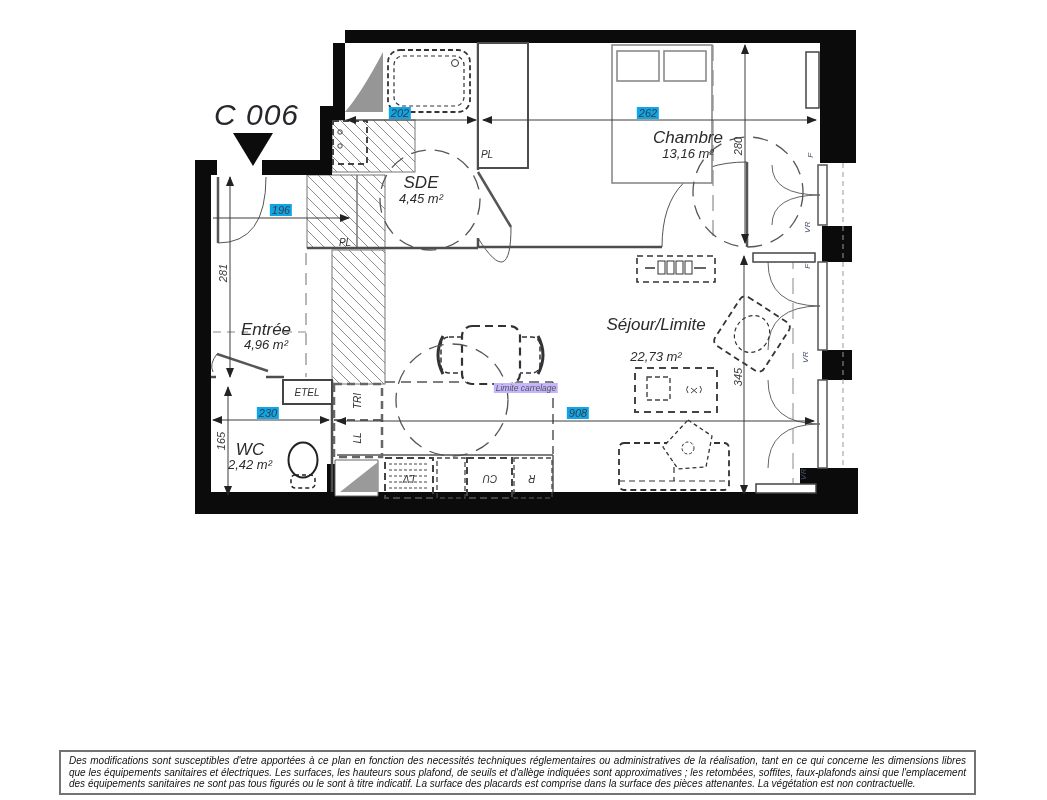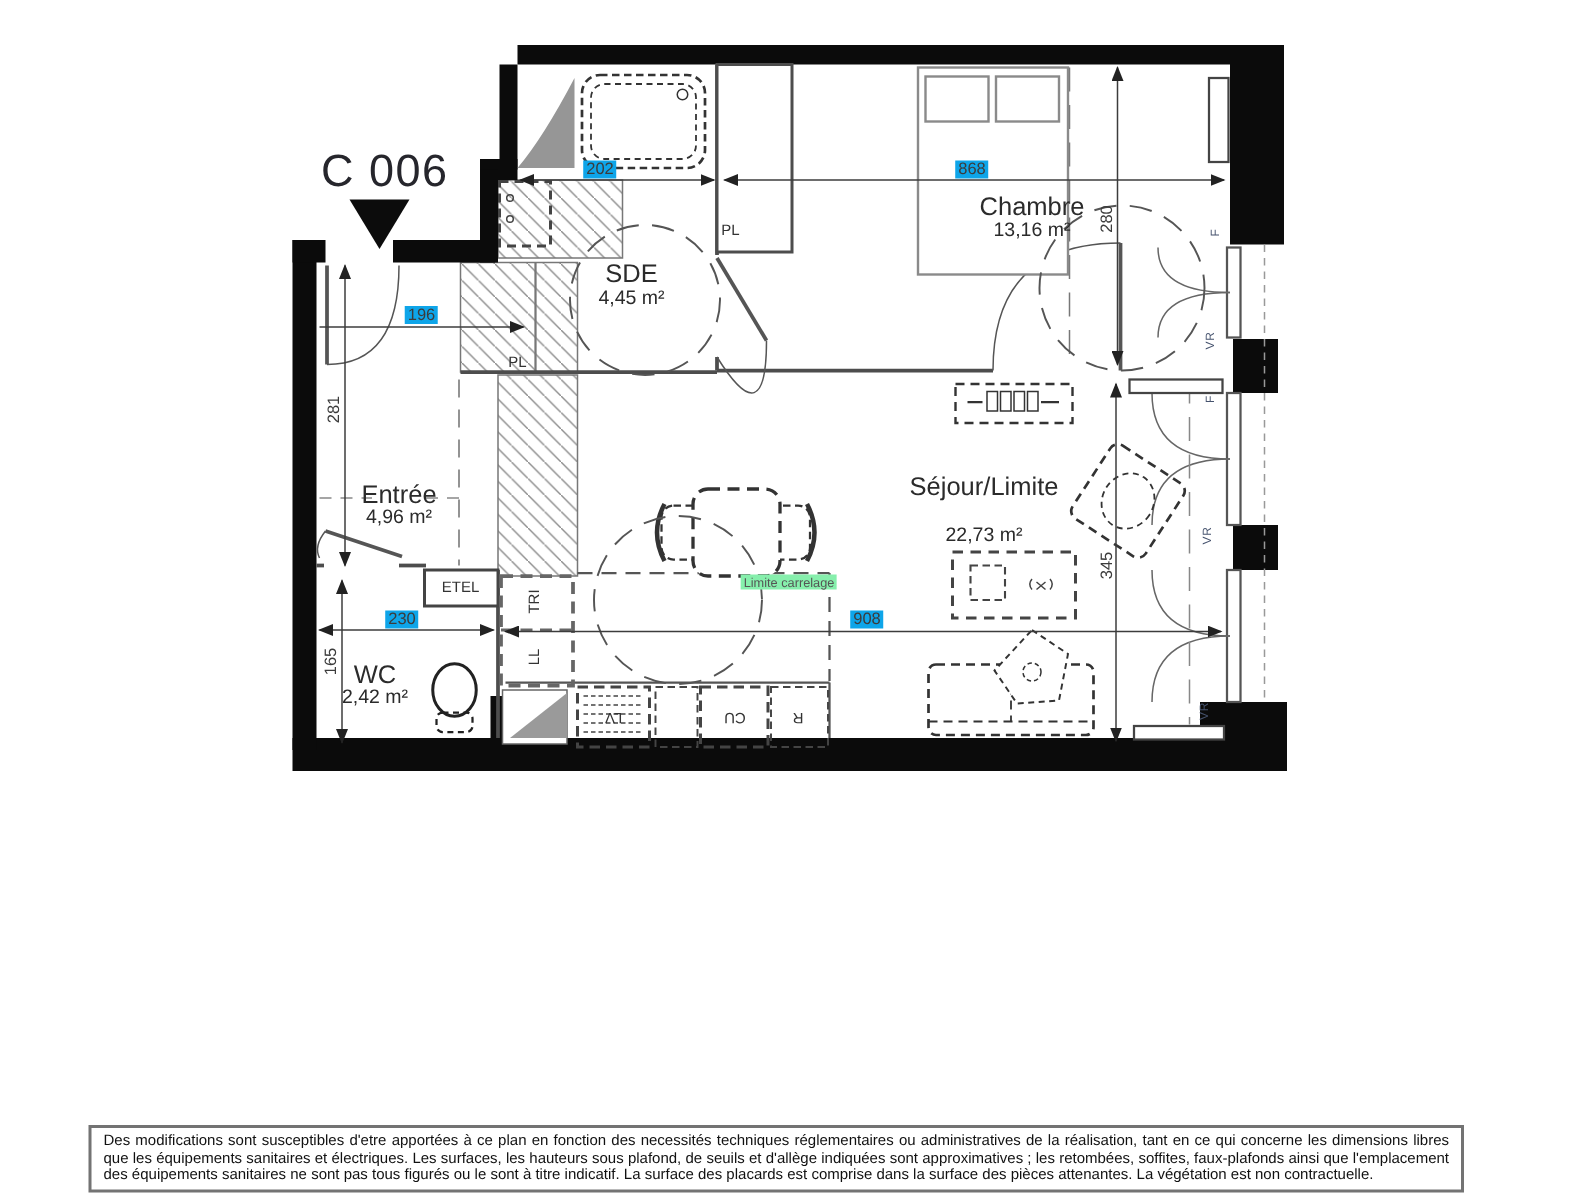--- a/index.html
+++ b/index.html
@@ -1,29 +1,29 @@
 <!DOCTYPE html>
 <html><head>
 <meta charset="utf-8">
 <style>
   html,body{margin:0;padding:0;background:#ffffff;}
   .canvas{position:relative;width:1047px;height:800px;background:#fff;
-          font-family:"Liberation Sans",sans-serif;overflow:hidden;}
+          font-family:"Liberation Sans",sans-serif;overflow:hidden;font-style:italic;}
   svg{position:absolute;left:0;top:0;}
   .lbl{position:absolute;transform:translate(-50%,-50%);white-space:nowrap;
        color:#2b2b2b;text-align:center;}
   .room-name{font-size:17px;text-align:center;}
   .room-area{font-size:13px;}
   .dim{font-size:11px;color:#3c3c3c;background:#0ea5e9;padding:0 2px;}
   .dim-v{font-size:11px;color:#3c3c3c;transform:translate(-50%,-50%) rotate(-90deg);}
   .tag{font-size:10px;color:#333;}
   .tag-v{transform:translate(-50%,-50%) rotate(-90deg);}
   .tag-180{transform:translate(-50%,-50%) rotate(180deg);}
   .win{font-size:8px;color:#46536e;transform:translate(-50%,-50%) rotate(-90deg);letter-spacing:.5px;}
-  .tile{font-size:8.5px;color:#555;background:#86efac;padding:0 2px;}
+  .tile{font-size:8.5px;color:#555;background:#c4b5fd;padding:0 2px;}
   .title{position:absolute;left:214px;top:98px;font-size:30px;color:#26262c;letter-spacing:1px;}
   .tri-icon{position:absolute;left:233px;top:133px;width:0;height:0;
         border-left:20px solid transparent;border-right:20px solid transparent;
         border-top:33px solid #0c0c0c;}
   .disclaimer{position:absolute;left:27px;top:750px;width:917px;box-sizing:border-box;
         border:2px solid #737373;padding:3px 8px;font-size:10px;line-height:11.6px;
         color:#111;text-align:justify;margin-left:32px;}
 </style>
 </head>
 <body>
@@ -216,21 +216,21 @@
   <div class="lbl room-name" style="left:421px;top:183px">SDE</div>
   <div class="lbl room-area" style="left:421px;top:198px">4,45 m²</div>
   <div class="lbl room-name" style="left:266px;top:330px">Entrée</div>
   <div class="lbl room-area" style="left:266px;top:344px">4,96 m²</div>
   <div class="lbl room-name" style="left:250px;top:450px">WC</div>
   <div class="lbl room-area" style="left:250px;top:464px">2,42 m²</div>
   <div class="lbl room-name" style="left:656px;top:325px">Séjour/Limite</div>
   <div class="lbl room-area" style="left:656px;top:356px">22,73 m²</div>
 
   <div class="lbl dim" style="left:400px;top:113px">202</div>
-  <div class="lbl dim" style="left:648px;top:113px">868</div>
+  <div class="lbl dim" style="left:648px;top:113px">262</div>
   <div class="lbl dim-v" style="left:738px;top:146px">280</div>
   <div class="lbl dim" style="left:281px;top:210px">196</div>
   <div class="lbl dim-v" style="left:223px;top:273px">281</div>
   <div class="lbl dim" style="left:268px;top:413px">230</div>
   <div class="lbl dim-v" style="left:221px;top:441px">165</div>
   <div class="lbl dim" style="left:578px;top:413px">908</div>
   <div class="lbl dim-v" style="left:738px;top:377px">345</div>
 
   <div class="lbl tag" style="left:345px;top:242px">PL</div>
   <div class="lbl tag" style="left:487px;top:154px">PL</div>

